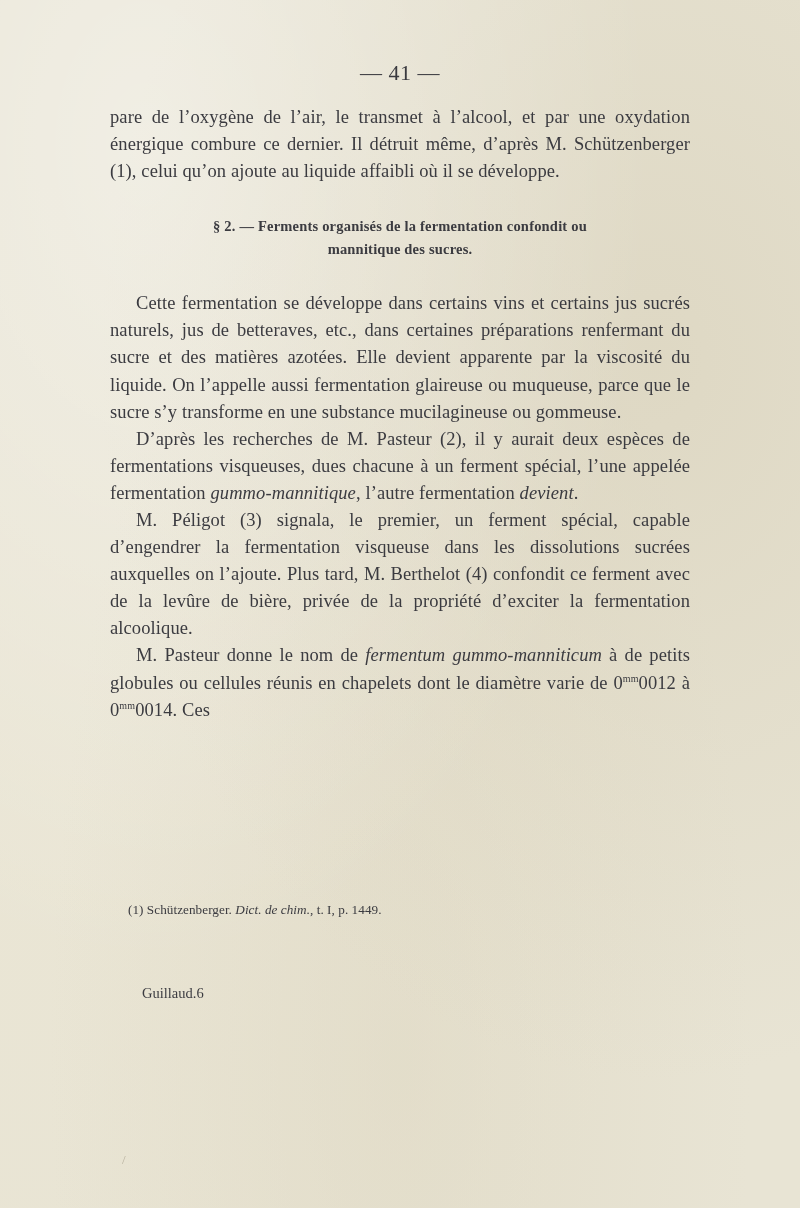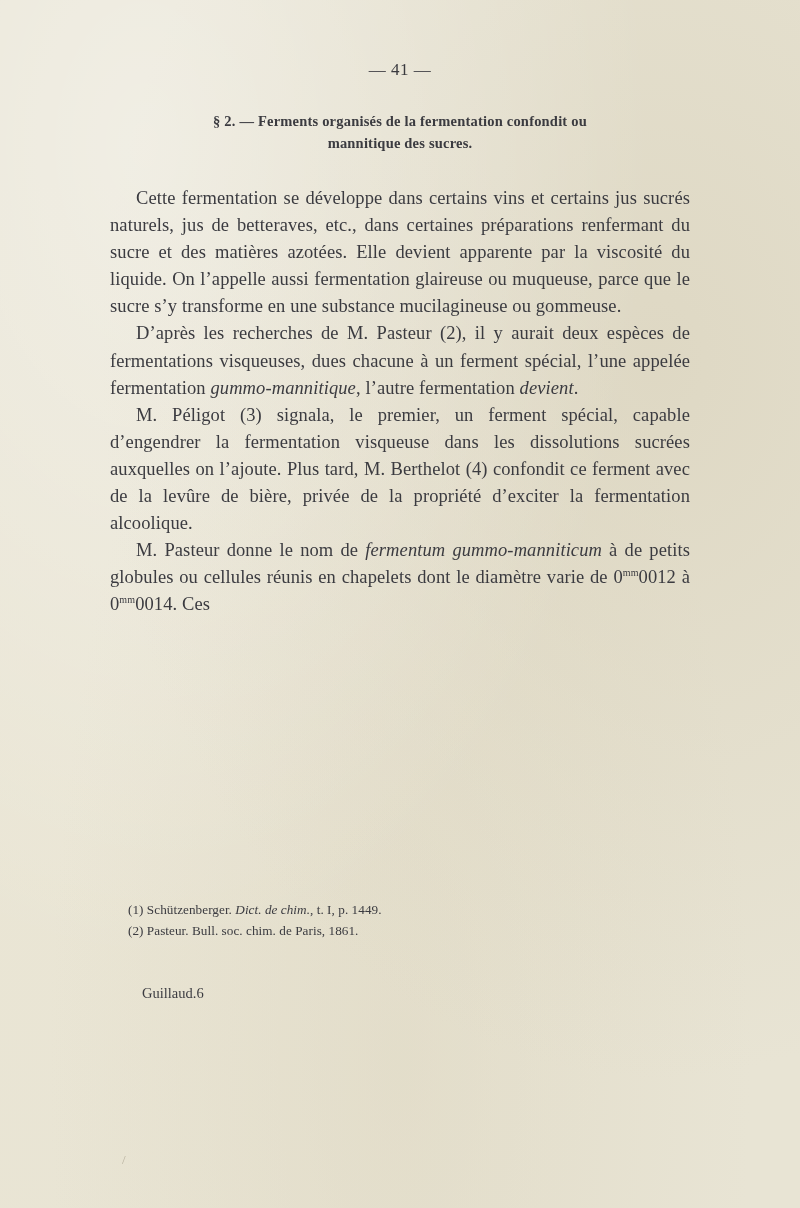--- a/index.html
+++ b/index.html
@@ -33,21 +33,21 @@
     height: 1208px;
   }
   .text-block {
     position: absolute;
     left: 110px;
     top: 60px;
     width: 580px;
   }
   .folio {
     text-align: center;
-    font-size: 17px;
+    font-size: 22px;
     letter-spacing: 0.5px;
     color: #3a3a3f;
     margin-bottom: 18px;
   }
   p.body {
     font-size: 18.5px;
     line-height: 1.465;
     text-align: justify;
     margin: 0;
     text-indent: 0;
@@ -105,37 +105,37 @@
 <body>
 
 <div class="paper-grain"></div>
 
 <div class="page">
 
   <div class="text-block">
 
     <div class="folio">— 41 —</div>
 
+    <p class="body">pare de l’oxygène de l’air, le transmet à l’alcool, et par une oxydation énergique combure ce dernier. Il détruit même, d’après M. Schützenberger (1), celui qu’on ajoute au liquide affaibli où il se développe.</p>
 
     <div class="section-head">
       <span class="sec-num">§ 2. —</span>
       <span>Ferments organisés de la fermentation confondit ou</span><br>
       <span>mannitique des sucres.</span>
     </div>
 
     <p class="body indent">Cette fermentation se développe dans certains vins et certains jus sucrés naturels, jus de betteraves, etc., dans certaines préparations renfermant du sucre et des matières azotées. Elle devient apparente par la viscosité du liquide. On l’appelle aussi fermentation glaireuse ou muqueuse, parce que le sucre s’y transforme en une substance mucilagineuse ou gommeuse.</p>
     <p class="body indent">D’après les recherches de M. Pasteur (2), il y aurait deux espèces de fermentations visqueuses, dues chacune à un ferment spécial, l’une appelée fermentation <i>gummo-mannitique</i>, l’autre fermentation <i>devient</i>.</p>
     <p class="body indent">M. Péligot (3) signala, le premier, un ferment spécial, capable d’engendrer la fermentation visqueuse dans les dissolutions sucrées auxquelles on l’ajoute. Plus tard, M. Berthelot (4) confondit ce ferment avec de la levûre de bière, privée de la propriété d’exciter la fermentation alcoolique.</p>
     <p class="body indent">M. Pasteur donne le nom de <i>fermentum gummo-manniticum</i> à de petits globules ou cellules réunis en chapelets dont le diamètre varie de 0<span class="sup">mm</span>0012 à 0<span class="sup">mm</span>0014. Ces</p>
 
   </div>
 
   <div class="notes">
     <p class="note">(1) Schützenberger. <i>Dict. de chim.</i>, t. I, p. 1449.</p>
-    <p class="note">(2) Pasteur. Bull. soc. chim. de Paris, 1861.</p>
   </div>
 
   <div class="footer">
     <span class="sig">Guillaud.</span>
     <span class="num">6</span>
   </div>
 
   <div class="edge-mark">/</div>
 
 </div>

